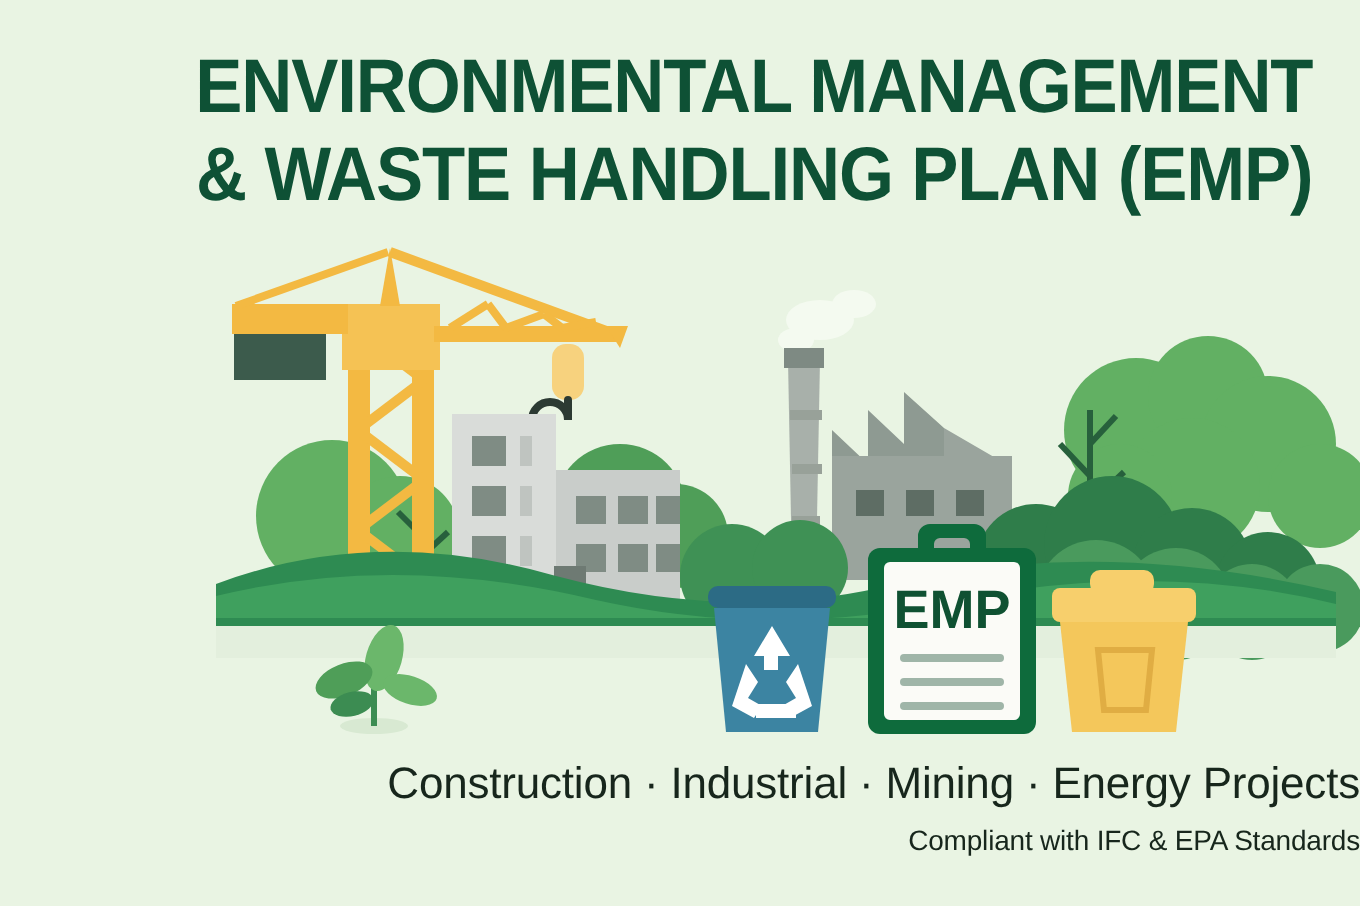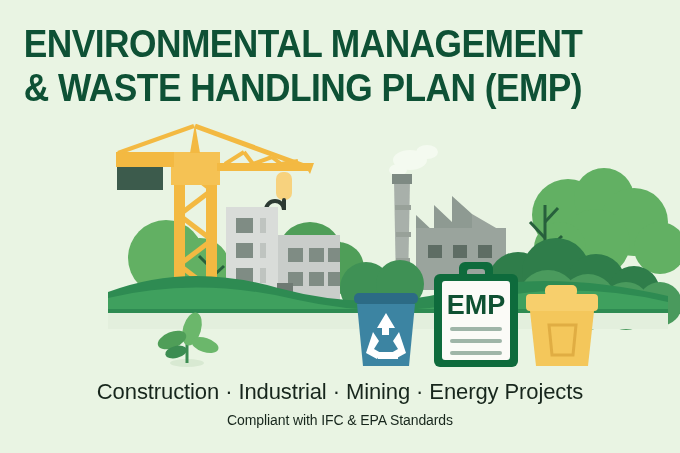--- a/index.html
+++ b/index.html
@@ -15,42 +15,42 @@
     background: #e9f4e3;
     font-family: "Liberation Sans", sans-serif;
   }
 
   
   .title-block {
     position: absolute;
     top: 22px;
     left: 0;
     width: 680px;
-    text-align: left;
+    text-align: right;
     z-index: 40;
   }
   .title-line {
     display: block;
     font-family: "Liberation Sans", sans-serif;
     font-weight: bold;
     font-size: 38px;
     line-height: 44px;
     letter-spacing: -0.6px;
     color: #0e5135;
     transform: scaleX(0.93);
     white-space: nowrap;
   }
 
   
   .caption-block {
     position: absolute;
     left: 0;
     top: 378px;
     width: 680px;
-    text-align: center;
+    text-align: right;
     z-index: 40;
   }
   .caption-main {
     display: block;
     font-size: 22px;
     line-height: 28px;
     color: #17261c;
     font-weight: normal;
     letter-spacing: -0.1px;
     white-space: nowrap;

